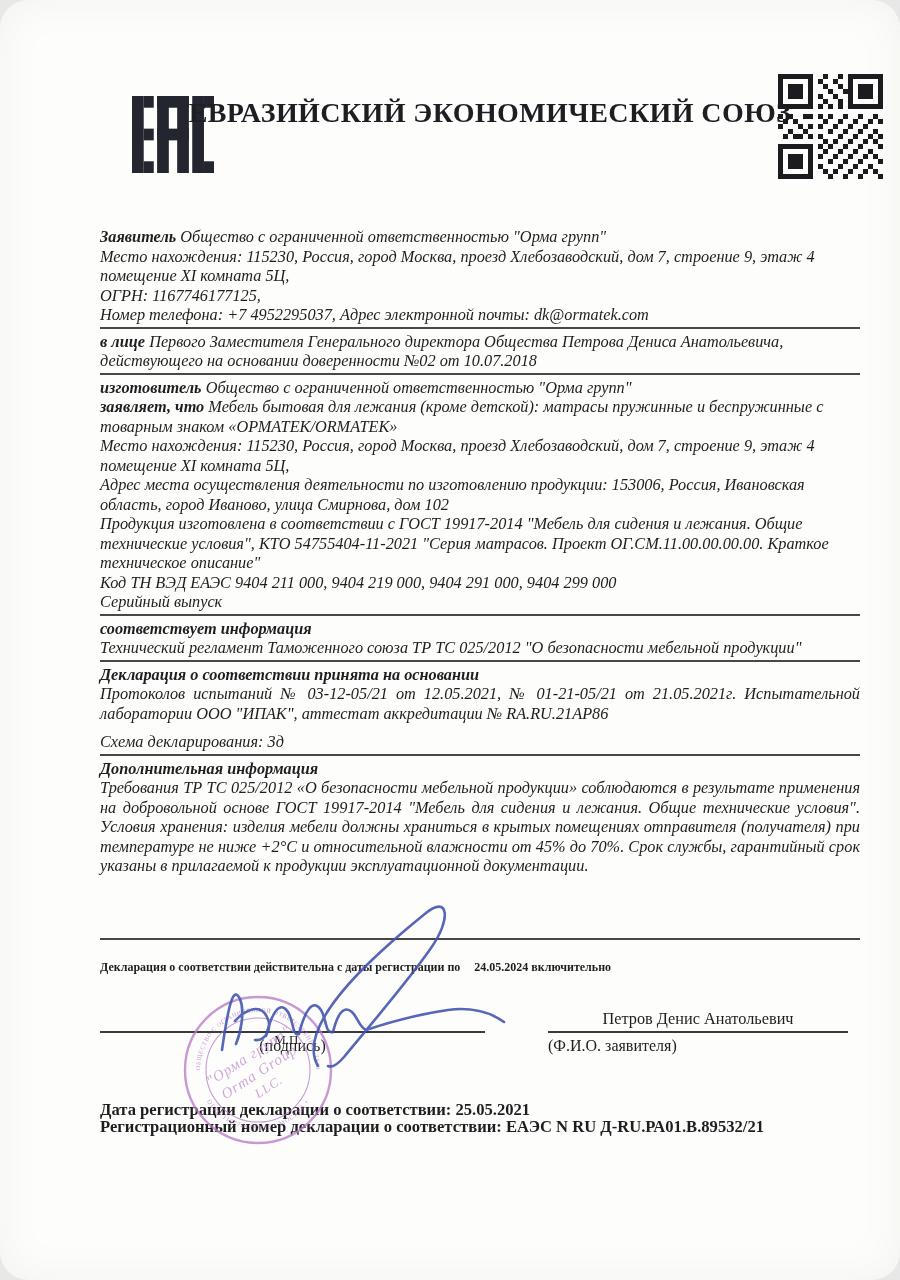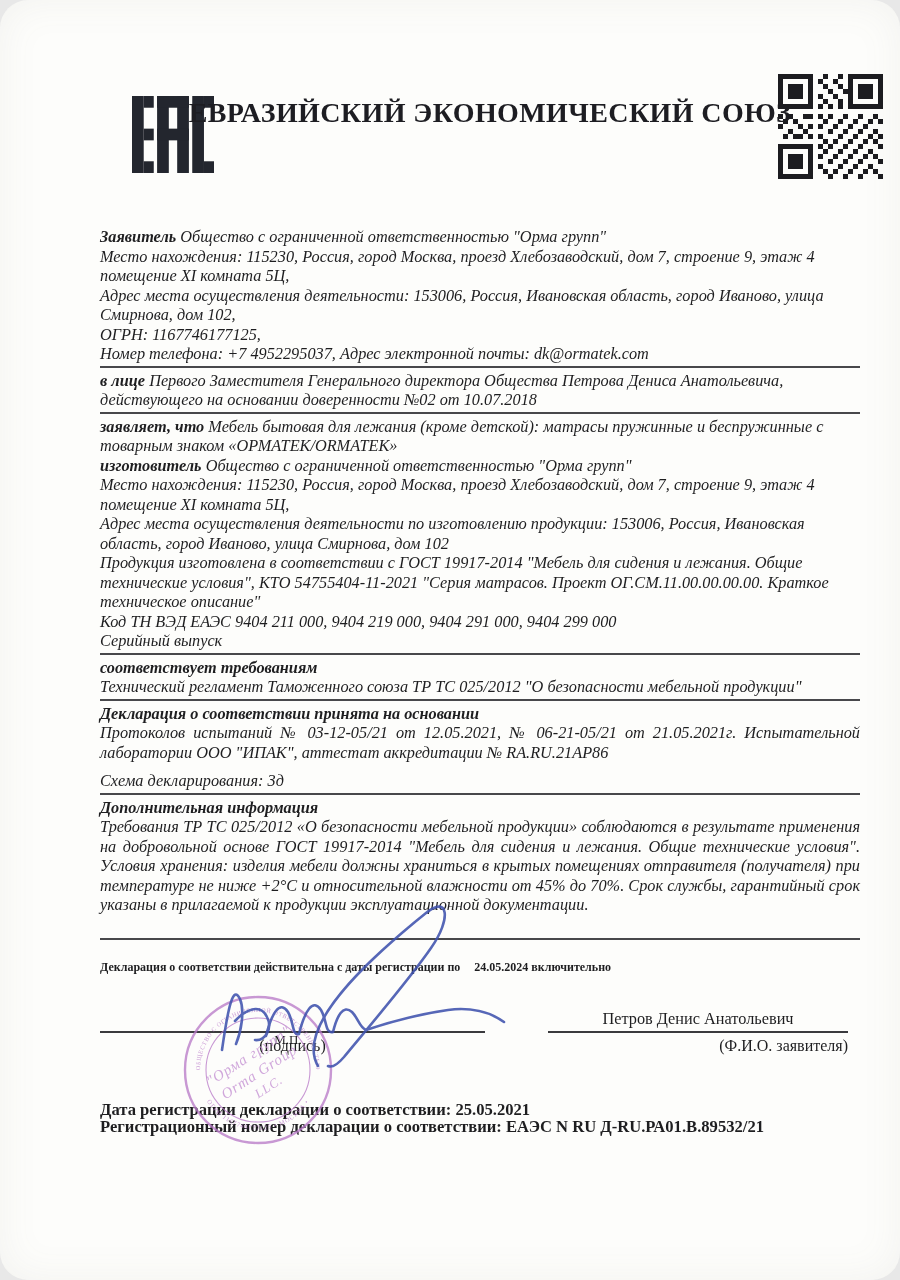--- a/index.html
+++ b/index.html
@@ -26,21 +26,21 @@
   .scheme{margin-top:9px !important;}
   
   .abs{position:absolute;}
   .rule-final{left:100px;top:938px;width:760px;height:2px;background:#48484b;}
   .validity{left:100px;top:960px;width:760px;font-size:12px;font-weight:bold;}
   .sp{display:inline-block;width:14px;}
   .sign-line{left:100px;top:1031px;width:385px;height:0;border-top:2px solid #3a3a3d;}
   .sign-caption{left:100px;top:1037px;width:385px;text-align:center;font-size:16px;}
   .fio-name{left:548px;top:1009px;width:300px;text-align:center;font-size:16.3px;}
   .fio-line{left:548px;top:1031px;width:300px;height:0;border-top:2px solid #3a3a3d;}
-  .fio-caption{left:548px;top:1037px;width:300px;text-align:right;font-size:16px;}
+  .fio-caption{left:548px;top:1037px;width:300px;text-align:left;font-size:16px;}
   .mp{left:250px;top:1032px;width:76px;text-align:center;font-size:13px;}
   .reg-number{left:100px;top:1117px;width:760px;font-size:16.6px;font-weight:bold;}
   .reg-date{left:100px;top:1100px;width:760px;font-size:16.6px;font-weight:bold;}
   
   .overlay{position:absolute;left:0;top:0;width:900px;height:1280px;pointer-events:none;}
   .stamp-txt{font-family:"Liberation Serif",serif;}
 </style>
 </head>
 <body>
 
@@ -80,47 +80,46 @@
         <rect x="16" y="2" width="3" height="3"></rect>
         <rect x="2" y="16" width="3" height="3"></rect>
       <path d="M9 0h1v1H9z M12 0h1v1h-1z M8 1h1v1H8z M11 1h1v1h-1z M9 2h1v1H9z M12 2h1v1h-1z M10 3h1v1h-1z M13 3h1v1h-1z M8 4h1v1H8z M11 4h1v1h-1z M9 5h1v1H9z M12 5h1v1h-1z M8 6h1v1H8z M10 6h1v1h-1z M12 6h1v1h-1z M6 8h1v1H6z M6 10h1v1H6z M6 12h1v1H6z M0 8h1v1H0z M2 8h1v1H2z M5 8h1v1H5z M1 9h1v1H1z M3 9h1v1H3z M0 10h1v1H0z M4 10h1v1H4z M2 11h1v1H2z M5 11h1v1H5z M1 12h1v1H1z M3 12h1v1H3z M4 12h1v1H4z M8 8h1v1H8z M10 8h1v1h-1z M13 8h1v1h-1z M16 8h1v1h-1z M19 8h1v1h-1z M9 9h1v1H9z M12 9h1v1h-1z M15 9h1v1h-1z M18 9h1v1h-1z M20 9h1v1h-1z M8 10h1v1H8z M11 10h1v1h-1z M14 10h1v1h-1z M17 10h1v1h-1z M10 11h1v1h-1z M13 11h1v1h-1z M16 11h1v1h-1z M19 11h1v1h-1z M8 12h1v1H8z M12 12h1v1h-1z M15 12h1v1h-1z M18 12h1v1h-1z M20 12h1v1h-1z M9 13h1v1H9z M11 13h1v1h-1z M14 13h1v1h-1z M17 13h1v1h-1z M19 13h1v1h-1z M8 14h1v1H8z M10 14h1v1h-1z M13 14h1v1h-1z M16 14h1v1h-1z M20 14h1v1h-1z M9 15h1v1H9z M12 15h1v1h-1z M15 15h1v1h-1z M18 15h1v1h-1z M8 16h1v1H8z M11 16h1v1h-1z M14 16h1v1h-1z M17 16h1v1h-1z M19 16h1v1h-1z M10 17h1v1h-1z M13 17h1v1h-1z M16 17h1v1h-1z M20 17h1v1h-1z M8 18h1v1H8z M12 18h1v1h-1z M15 18h1v1h-1z M18 18h1v1h-1z M9 19h1v1H9z M11 19h1v1h-1z M14 19h1v1h-1z M17 19h1v1h-1z M19 19h1v1h-1z M10 20h1v1h-1z M13 20h1v1h-1z M16 20h1v1h-1z M20 20h1v1h-1z"></path>
     </g>
   </svg>
 
   <div class="content">
 
     <p><span class="b">Заявитель</span> <span>Общество с ограниченной ответственностью "Орма групп"</span></p>
     <p>Место нахождения: 115230, Россия, город Москва, проезд Хлебозаводский, дом 7, строение 9, этаж 4 помещение XI комната 5Ц,</p>
-    <p>Адрес места осуществления деятельности: 153006, Россия, Ивановская область, город Иваново, улица Смирнова, дом 102,</p>
     <p>ОГРН: 1167746177125,</p>
     <p>Номер телефона: +7 4952295037, Адрес электронной почты: dk@ormatek.com</p>
 
     <div class="rule"></div>
 
     <p><span class="b">в лице</span> <span>Первого Заместителя Генерального директора Общества Петрова Дениса Анатольевича, действующего на основании доверенности №02 от 10.07.2018</span></p>
 
     <div class="rule"></div>
 
+    <p><span class="b">изготовитель</span> <span>Общество с ограниченной ответственностью "Орма групп"</span></p>
     <p><span class="b">заявляет, что</span> <span>Мебель бытовая для лежания (кроме детской): матрасы пружинные и беспружинные с товарным знаком «ОРМАТЕК/ORMATEK»</span></p>
-    <p><span class="b">изготовитель</span> <span>Общество с ограниченной ответственностью "Орма групп"</span></p>
     <p>Место нахождения: 115230, Россия, город Москва, проезд Хлебозаводский, дом 7, строение 9, этаж 4 помещение XI комната 5Ц,</p>
     <p>Адрес места осуществления деятельности по изготовлению продукции: 153006, Россия, Ивановская область, город Иваново, улица Смирнова, дом 102</p>
     <p>Продукция изготовлена в соответствии с ГОСТ 19917-2014 "Мебель для сидения и лежания. Общие технические условия", КТО 54755404-11-2021 "Серия  матрасов. Проект ОГ.СМ.11.00.00.00.00. Краткое техническое описание"</p>
     <p>Код ТН ВЭД ЕАЭС 9404 211 000, 9404 219 000, 9404 291 000, 9404 299 000</p>
     <p>Серийный выпуск</p>
 
     <div class="rule"></div>
 
-    <p class="b">соответствует требованиям</p>
+    <p class="b">соответствует информация</p>
     <p class="justify">Технический регламент Таможенного союза ТР ТС 025/2012 "О безопасности мебельной продукции"</p>
 
     <div class="rule"></div>
 
     <p class="b">Декларация о соответствии принята на основании</p>
-    <p class="justify">Протоколов испытаний № 03-12-05/21 от 12.05.2021, № 06-21-05/21  от 21.05.2021г. Испытательной лаборатории ООО "ИПАК", аттестат аккредитации № RA.RU.21АР86</p>
+    <p class="justify">Протоколов испытаний № 03-12-05/21 от 12.05.2021, № 01-21-05/21  от 21.05.2021г. Испытательной лаборатории ООО "ИПАК", аттестат аккредитации № RA.RU.21АР86</p>
     <p class="scheme">Схема декларирования: 3д</p>
 
     <div class="rule"></div>
 
     <p class="b">Дополнительная информация</p>
     <p class="justify">Требования ТР ТС 025/2012 «О безопасности мебельной продукции» соблюдаются в результате применения на добровольной основе ГОСТ 19917-2014 "Мебель для сидения и лежания. Общие технические условия". Условия хранения: изделия мебели должны храниться в крытых помещениях отправителя (получателя) при температуре не ниже +2°С и относительной влажности от 45% до 70%. Срок службы, гарантийный срок указаны в прилагаемой к продукции эксплуатационной документации.</p>
   </div>
 
   <div class="abs rule-final"></div>
 

